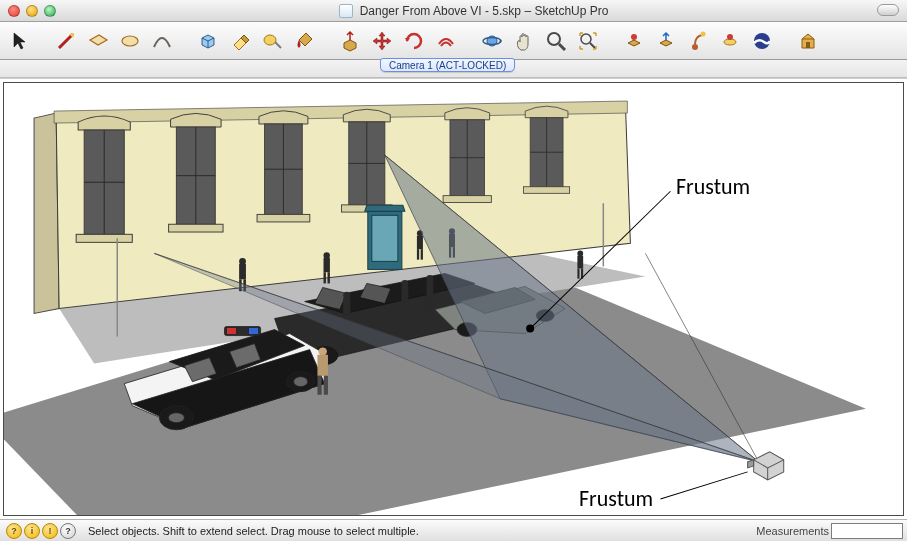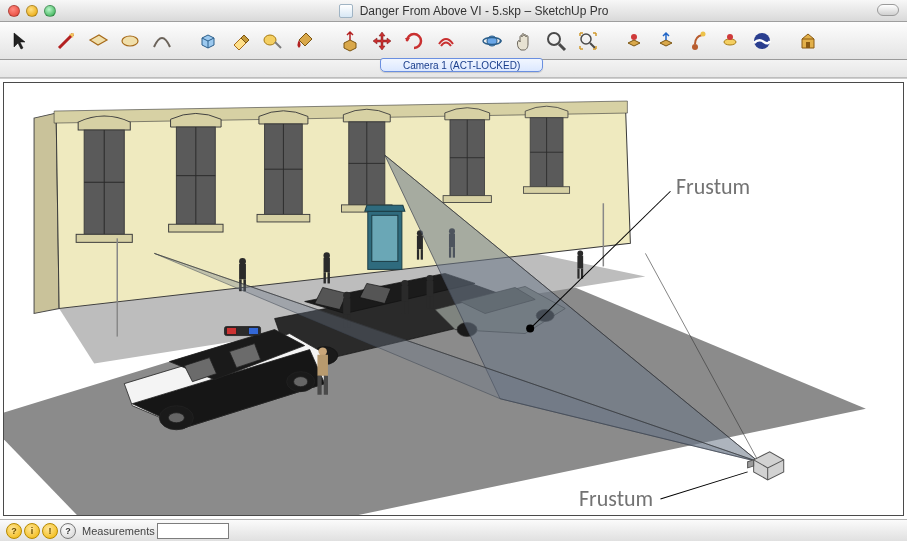--- a/index.html
+++ b/index.html
@@ -18,38 +18,38 @@
   .pill { position: absolute; right: 8px; top: 4px; width: 22px; height: 12px; border-radius: 6px; background: linear-gradient(#fff,#d0d0d0); border: 1px solid #9a9a9a; }
 
   
   .toolbar { height: 38px; background: linear-gradient(#fdfdfd,#e4e4e4); border-bottom: 1px solid #9a9a9a; display: flex; align-items: center; padding: 0 6px; gap: 4px; }
   .tool { width: 28px; height: 28px; display: flex; align-items: center; justify-content: center; border-radius: 3px; }
   .sep { width: 10px; }
   .tool svg, .ficon svg { display: block; }
 
   
   .tabstrip { height: 18px; background: linear-gradient(#f3f3f3,#e6e6e6); border-bottom: 1px solid #bdbdbd; position: relative; }
-  .act-tab { position: absolute; left: 380px; top: -2px; height: 14px; padding: 1px 22px; font-size: 10px; color: #1a3e8c; background: linear-gradient(#f1f6ff,#dce8ff); border: 1px solid #6a8fe0; border-radius: 3px 3px 5px 5px; box-shadow: 0 1px 1px rgba(0,0,0,.15); }
+  .act-tab { position: absolute; left: 380px; top: -2px; height: 14px; padding: 1px 8px; font-size: 10px; color: #1a3e8c; background: linear-gradient(#f1f6ff,#dce8ff); border: 1px solid #6a8fe0; border-radius: 3px 3px 5px 5px; box-shadow: 0 1px 1px rgba(0,0,0,.15); }
 
   
   .viewport-frame { position: absolute; left: 0; top: 78px; right: 0; bottom: 22px; background: #fff; border-top: 1px solid #cfcfcf; }
   .viewport { position: absolute; inset: 3px; border: 1px solid #4a4a4a; background: #ffffff; overflow: hidden; }
   .scene { position: absolute; inset: 0; }
 
   
   .statusbar { position: absolute; left: 0; right: 0; bottom: 0; height: 22px; background: linear-gradient(#fbfbfb,#e0e0e0); border-top: 1px solid #b3b3b3; display: flex; align-items: center; font-size: 11px; color: #222; }
   .help-icons { display: flex; gap: 2px; padding: 0 6px; }
   .hicon { width: 16px; height: 16px; border-radius: 50%; background: radial-gradient(circle at 40% 35%, #ffe69a, #f0b400); border: 1px solid #b58900; display: flex; align-items: center; justify-content: center; font-size: 9px; color: #6b4e00; font-weight: bold; }
   .hicon.q { background: radial-gradient(circle at 40% 35%, #fff, #d0d0d0); border-color: #7a7a7a; color: #333; }
   .status-text { padding-left: 6px; flex: 1; }
   .meas-label { color: #444; padding-right: 2px; }
   .meas-box { width: 72px; height: 16px; background: #fff; border: 1px solid #7d7d7d; margin-right: 4px; }
 
   
-  .callout-label { position: absolute; font-family: Calibri, Arial, sans-serif; font-size: 22px; color: #737373; }
+  .callout-label { position: absolute; font-family: Calibri, Arial, sans-serif; font-size: 22px; color: #000000; }
 </style>
 </head>
 <body>
 
 <div class="titlebar">
   <div class="traffic-lights">
     <div class="traffic-light tl-close"></div>
     <div class="traffic-light tl-min"></div>
     <div class="traffic-light tl-zoom"></div>
   </div>
@@ -422,15 +422,16 @@
   </div>
 </div>
 
 <div class="statusbar">
   <div class="help-icons">
     <div class="hicon">?</div>
     <div class="hicon">i</div>
     <div class="hicon">!</div>
     <div class="hicon q">?</div>
   </div>
+  <div class="status-text">Select objects. Shift to extend select. Drag mouse to select multiple.</div>
   <div class="meas-label">Measurements</div>
   <div class="meas-box" title="Measurements"></div>
 </div>
 
 </body></html>

